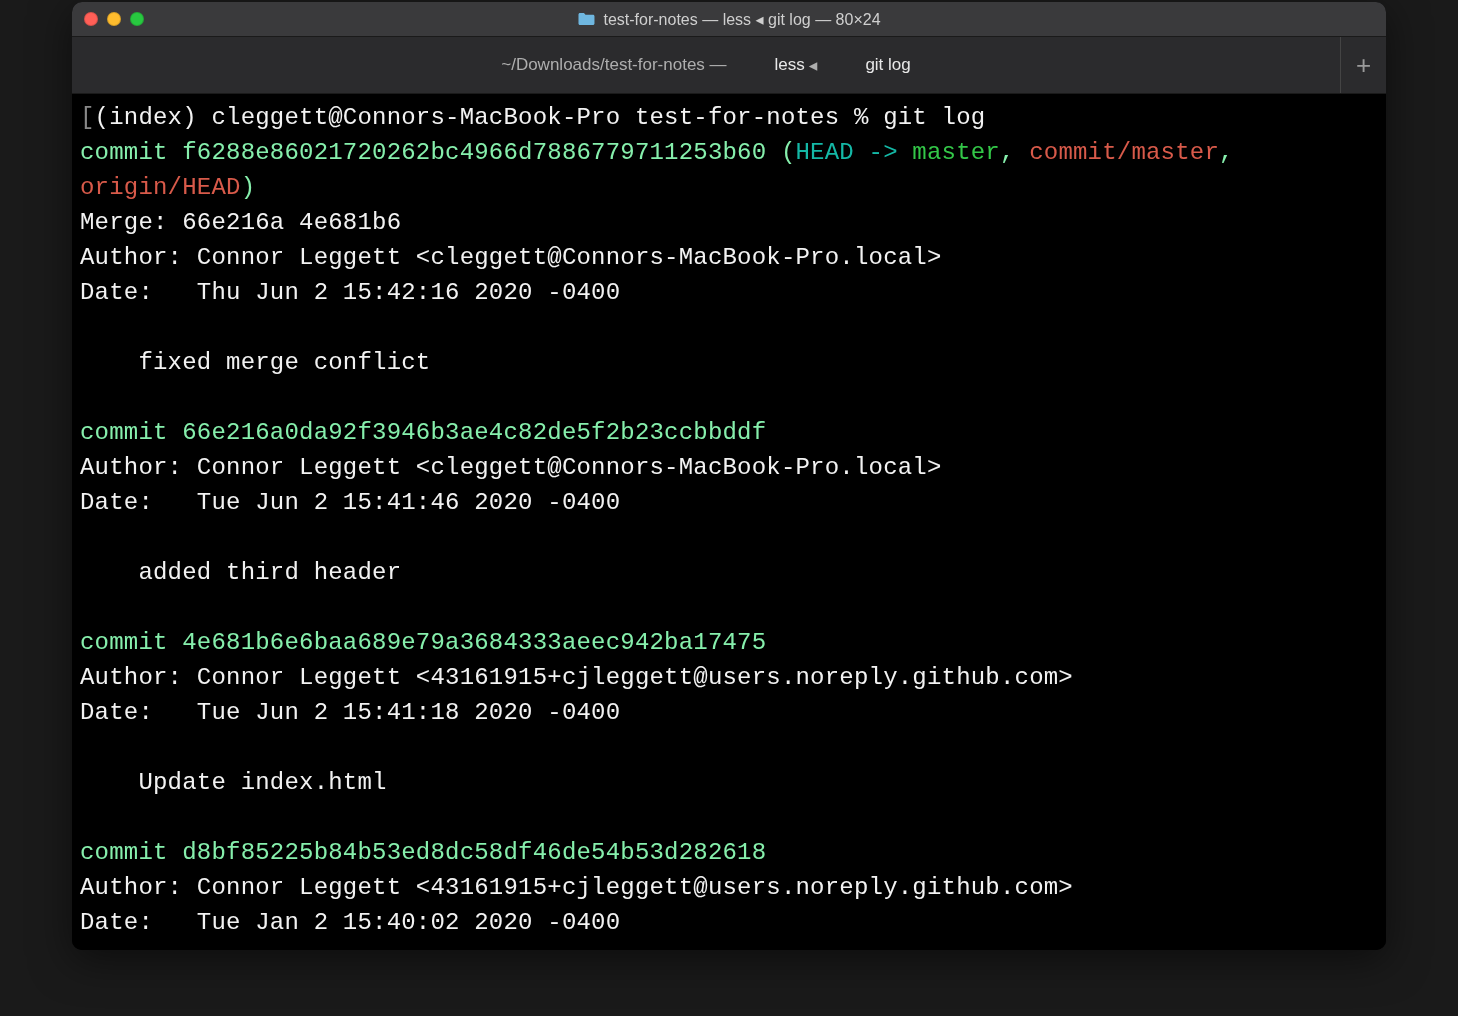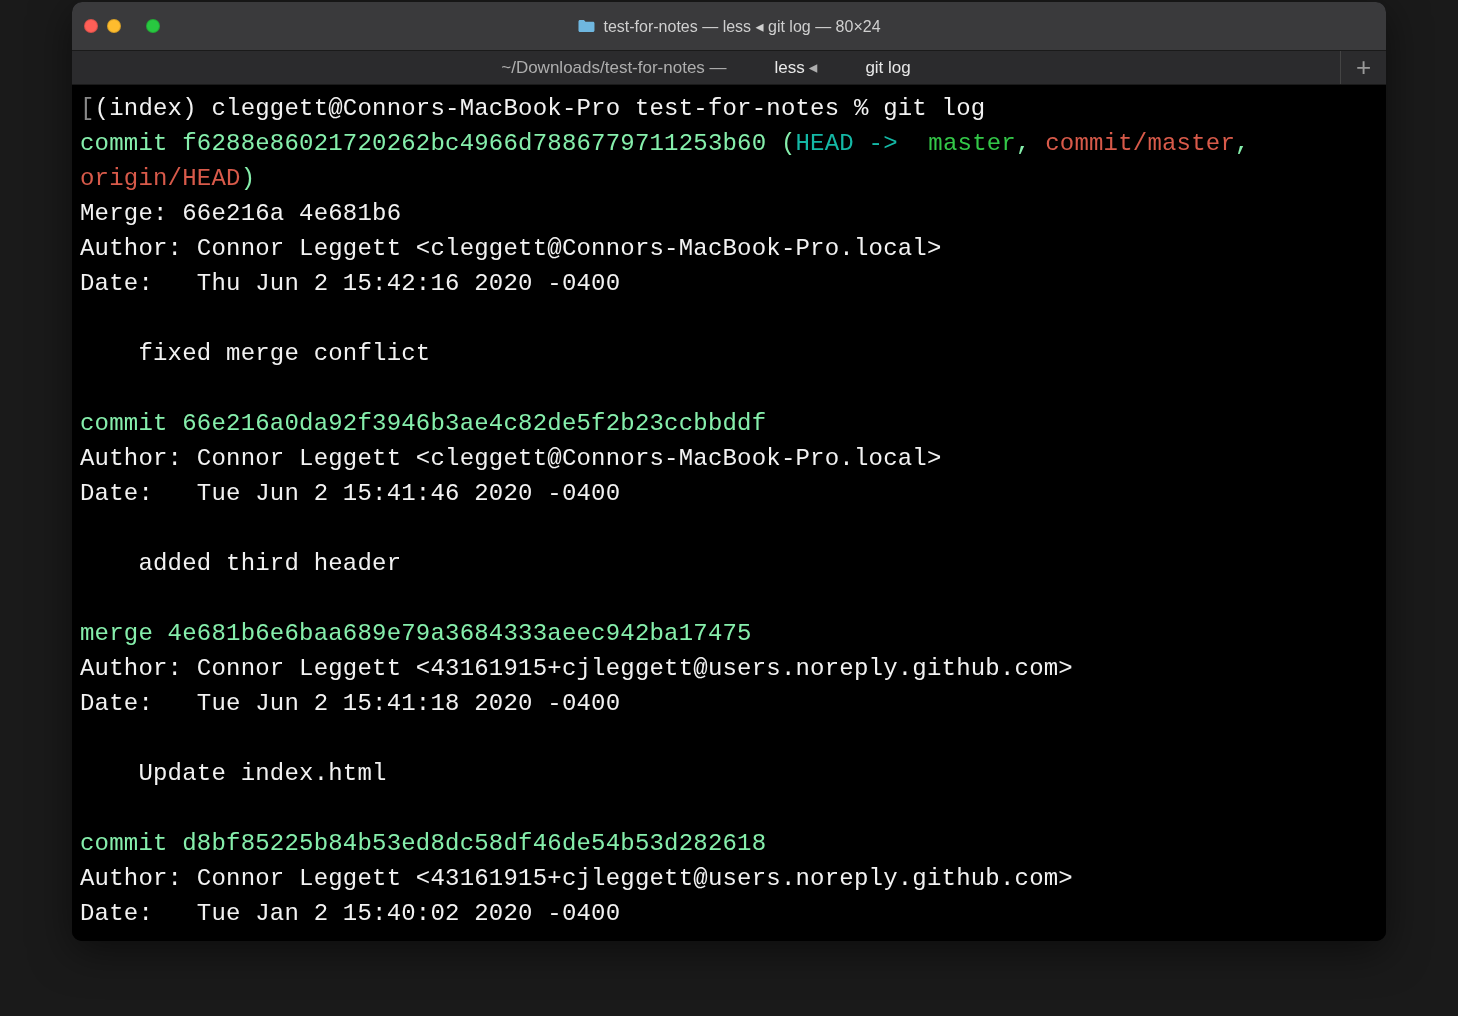--- a/index.html
+++ b/index.html
@@ -16,21 +16,21 @@
     .window {
       width: 1314px;
       background: #000;
       border-radius: 10px;
       overflow: hidden;
       box-shadow: 0 10px 40px rgba(0,0,0,0.5);
       margin-top: 2px;
     }
     .titlebar {
       background: #3a3a3c;
-      height: 48px;
+      height: 34px;
       display: flex;
       align-items: center;
       padding: 0 12px;
       position: relative;
     }
     .traffic-lights {
       display: flex;
       gap: 9px;
       align-items: center;
     }
@@ -53,21 +53,21 @@
       font-family: -apple-system, "Helvetica Neue", sans-serif;
       font-size: 16px;
     }
     .folder-icon {
       width: 18px;
       height: 14px;
       display: inline-block;
     }
     .tabbar {
       background: #2b2b2d;
-      height: 35px;
+      height: 58px;
       display: flex;
       align-items: stretch;
       border-top: 1px solid #1a1a1a;
       border-bottom: 1px solid #1a1a1a;
     }
     .tab {
       flex: 1;
       display: flex;
       align-items: center;
       justify-content: center;
@@ -93,21 +93,21 @@
       padding: 6px 8px 10px 8px;
       color: #f2f2f2;
       font-size: 24px;
       line-height: 35px;
       white-space: pre;
       font-family: "SF Mono", Menlo, Monaco, "Courier New", monospace;
       letter-spacing: 0.2px;
     }
     .yellow { color: #86efac; }
     .cyan { color: #14b8a6; }
-    .green { color: #33c748; margin-left: 16px; }
+    .green { color: #33c748; }
     .red { color: #d85a4a; }
     .bracket { color: #888; }
   </style>
 </head>
 <body>
 
 <div class="window">
 
   <div class="titlebar">
     <div class="traffic-lights">
@@ -143,21 +143,21 @@
 <span>Date:   Thu Jun 2 15:42:16 2020 -0400</span>
 
 <span>    fixed merge conflict</span>
 
 <span class="yellow">commit 66e216a0da92f3946b3ae4c82de5f2b23ccbbddf</span>
 <span>Author: Connor Leggett &lt;cleggett@Connors-MacBook-Pro.local&gt;</span>
 <span>Date:   Tue Jun 2 15:41:46 2020 -0400</span>
 
 <span>    added third header</span>
 
-<span class="yellow">merge 4e681b6e6baa689e79a3684333aeec942ba17475</span>
+<span class="yellow">commit 4e681b6e6baa689e79a3684333aeec942ba17475</span>
 <span>Author: Connor Leggett &lt;43161915+cjleggett@users.noreply.github.com&gt;</span>
 <span>Date:   Tue Jun 2 15:41:18 2020 -0400</span>
 
 <span>    Update index.html</span>
 
 <span class="yellow">commit d8bf85225b84b53ed8dc58df46de54b53d282618</span>
 <span>Author: Connor Leggett &lt;43161915+cjleggett@users.noreply.github.com&gt;</span>
 <span>Date:   Tue Jan 2 15:40:02 2020 -0400</span></div>
 
 </div>

